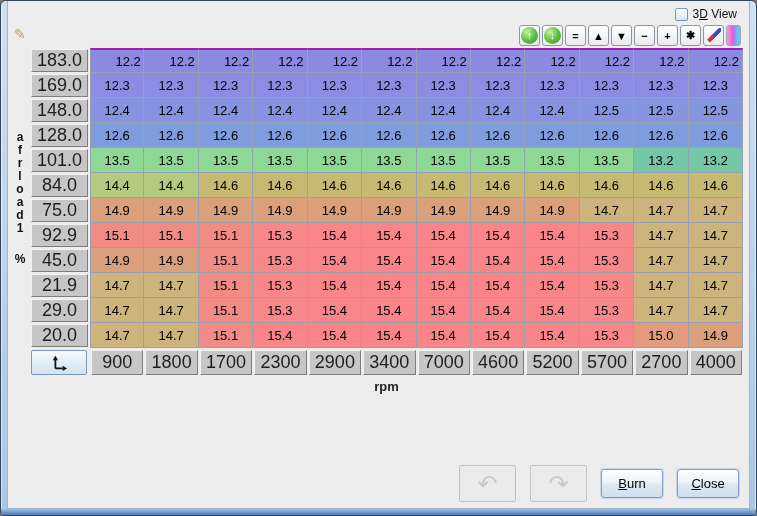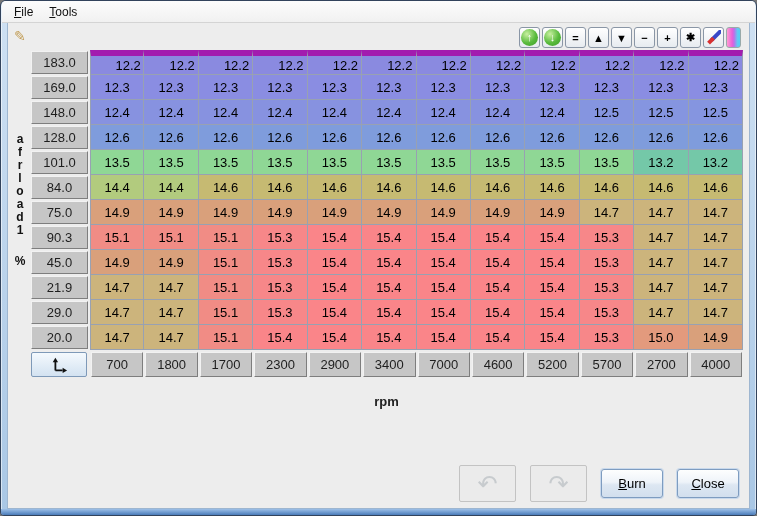--- a/index.html
+++ b/index.html
@@ -45,55 +45,55 @@
     background:radial-gradient(circle at 35% 30%,#c8f0a0,#58ba3c 55%,#3c9c28 100%);
     color:#fff;font-size:11px;font-weight:bold;line-height:1;}
   
   .grid-wrap{position:relative;padding-left:20px;}
   .ylabel{position:absolute;left:0;top:0;bottom:28px;width:20px;display:flex;flex-direction:column;
     align-items:center;justify-content:center;font-size:12px;font-weight:bold;color:#111;line-height:13px;}
   .ylabel .unit{margin-top:18px;}
   .grid{display:grid;grid-template-columns:60px repeat(12,1fr);grid-template-rows:repeat(12,25px) 28px;}
   .cell{display:flex;align-items:center;justify-content:center;font-size:13px;color:#000;
     border-right:1px solid #98a1b2;border-bottom:1px solid #98a1b2;cursor:default;}
-  .cell.rt{border-top:6px solid #a21caf;padding-left:22px;}
+  .cell.rt{border-top:2px solid #a21caf;padding-left:22px;}
   .cell.lt{border-left:1px solid #98a1b2;}
   .hcell{padding:1px 2px 1px 1px;}
   .hcell.col{padding:2px 1px 1px 1px;}
   .hface{height:100%;display:flex;align-items:center;justify-content:center;background:#c6c6c6;
-    border:1px solid;border-color:#f2f2f2 #7e7e7e #7e7e7e #f2f2f2;font-size:13px;color:#1e1e1e;cursor:default;}
+    border:1px solid;border-color:#f2f2f2 #7e7e7e #7e7e7e #f2f2f2;font-size:18px;color:#1e1e1e;cursor:default;}
   .corner-btn{margin:2px 3px 1px 1px;height:calc(100% - 3px);border:1px solid #7e99b8;border-radius:2px;
     background:linear-gradient(#f4f9fd,#d3e2f1);display:flex;align-items:center;justify-content:center;cursor:default;}
-  .xlabel{text-align:center;font-size:13px;font-weight:bold;color:#222;padding:16px 0 2px 20px;}
+  .xlabel{text-align:center;font-size:13px;font-weight:bold;color:#222;padding:3px 0 2px 20px;}
   
   .button-bar{margin-top:auto;display:flex;align-items:center;justify-content:flex-end;gap:14px;
     padding:4px 6px 0 0;flex:0 0 auto;}
   .histbtn{width:57px;height:37px;border:1px solid #c3c3c3;border-radius:2px;background:#ebebeb;
     font-size:24px;color:#c7cbce;display:flex;align-items:center;justify-content:center;cursor:default;line-height:1;}
   .pushbtn{min-width:62px;height:29px;border:1px solid #7e9cc0;border-radius:3px;
     background:linear-gradient(#fdfefe 0%,#eef3f9 45%,#dde7f2 55%,#d2dfee 100%);
     box-shadow:0 0 0 1px #c9d9ec;font-size:13px;color:#000;display:flex;align-items:center;justify-content:center;
     padding:0 10px;cursor:default;}
   .pushbtn u{text-decoration:underline;}
   .bottom-strip{height:6px;flex:0 0 auto;background:linear-gradient(#9dc0e8,#4a7cba);}
   svg{display:block;}
 </style>
 </head>
 <body>
 
 <div class="window">
 
-  <div class="menubar">
-    <span class="menu-item"><u>F</u>ile</span>
-    <span class="menu-item"><u>T</u>ools</span>
-  </div>
 
   <div class="frame-body">
     <div class="content">
 
+      <div class="view3d-row">
+        <span class="checkbox"></span>
+        <span class="view3d-label">3<u>D</u> View</span>
+      </div>
 
       <div class="table-panel">
         <div class="panel-top">
           <span class="edit-icon">✎</span>
           <div class="toolbar" id="toolbar">
               <div class="tbtn">
                 <span class="gcircle">↑</span>
               </div>
               <div class="tbtn">
                 <span class="gcircle">↓</span>
@@ -226,21 +226,21 @@
               <div class="cell" style="background: rgb(217, 160, 123);">14.9</div>
               <div class="cell" style="background: rgb(217, 160, 123);">14.9</div>
               <div class="cell" style="background: rgb(217, 160, 123);">14.9</div>
               <div class="cell" style="background: rgb(217, 160, 123);">14.9</div>
               <div class="cell" style="background: rgb(217, 160, 123);">14.9</div>
               <div class="cell" style="background: rgb(217, 160, 123);">14.9</div>
               <div class="cell" style="background: rgb(204, 180, 124);">14.7</div>
               <div class="cell" style="background: rgb(204, 180, 124);">14.7</div>
               <div class="cell" style="background: rgb(204, 180, 124);">14.7</div>
               <div class="hcell">
-                <div class="hface">90.3</div>
+                <div class="hface">92.9</div>
               </div>
               <div class="cell lt" style="background: rgb(241, 140, 133);">15.1</div>
               <div class="cell" style="background: rgb(241, 140, 133);">15.1</div>
               <div class="cell" style="background: rgb(241, 140, 133);">15.1</div>
               <div class="cell" style="background: rgb(247, 135, 137);">15.3</div>
               <div class="cell" style="background: rgb(250, 133, 137);">15.4</div>
               <div class="cell" style="background: rgb(250, 133, 137);">15.4</div>
               <div class="cell" style="background: rgb(250, 133, 137);">15.4</div>
               <div class="cell" style="background: rgb(250, 133, 137);">15.4</div>
               <div class="cell" style="background: rgb(250, 133, 137);">15.4</div>
@@ -308,21 +308,21 @@
               <div class="cell" style="background: rgb(227, 154, 125);">15.0</div>
               <div class="cell" style="background: rgb(217, 160, 123);">14.9</div>
               <div class="corner-btn">
                 <svg width="18" height="18" viewBox="0 0 20 20">
                   <path d="M6 16 V6 M6 16 H14" stroke="#111" stroke-width="2" fill="none"></path>
                   <path d="M6 2 L3 7 L9 7 Z" fill="#111"></path>
                   <path d="M19 16 L14 13 L14 19 Z" fill="#111"></path>
                 </svg>
               </div>
               <div class="hcell col">
-                <div class="hface">700</div>
+                <div class="hface">900</div>
               </div>
               <div class="hcell col">
                 <div class="hface">1800</div>
               </div>
               <div class="hcell col">
                 <div class="hface">1700</div>
               </div>
               <div class="hcell col">
                 <div class="hface">2300</div>
               </div>

